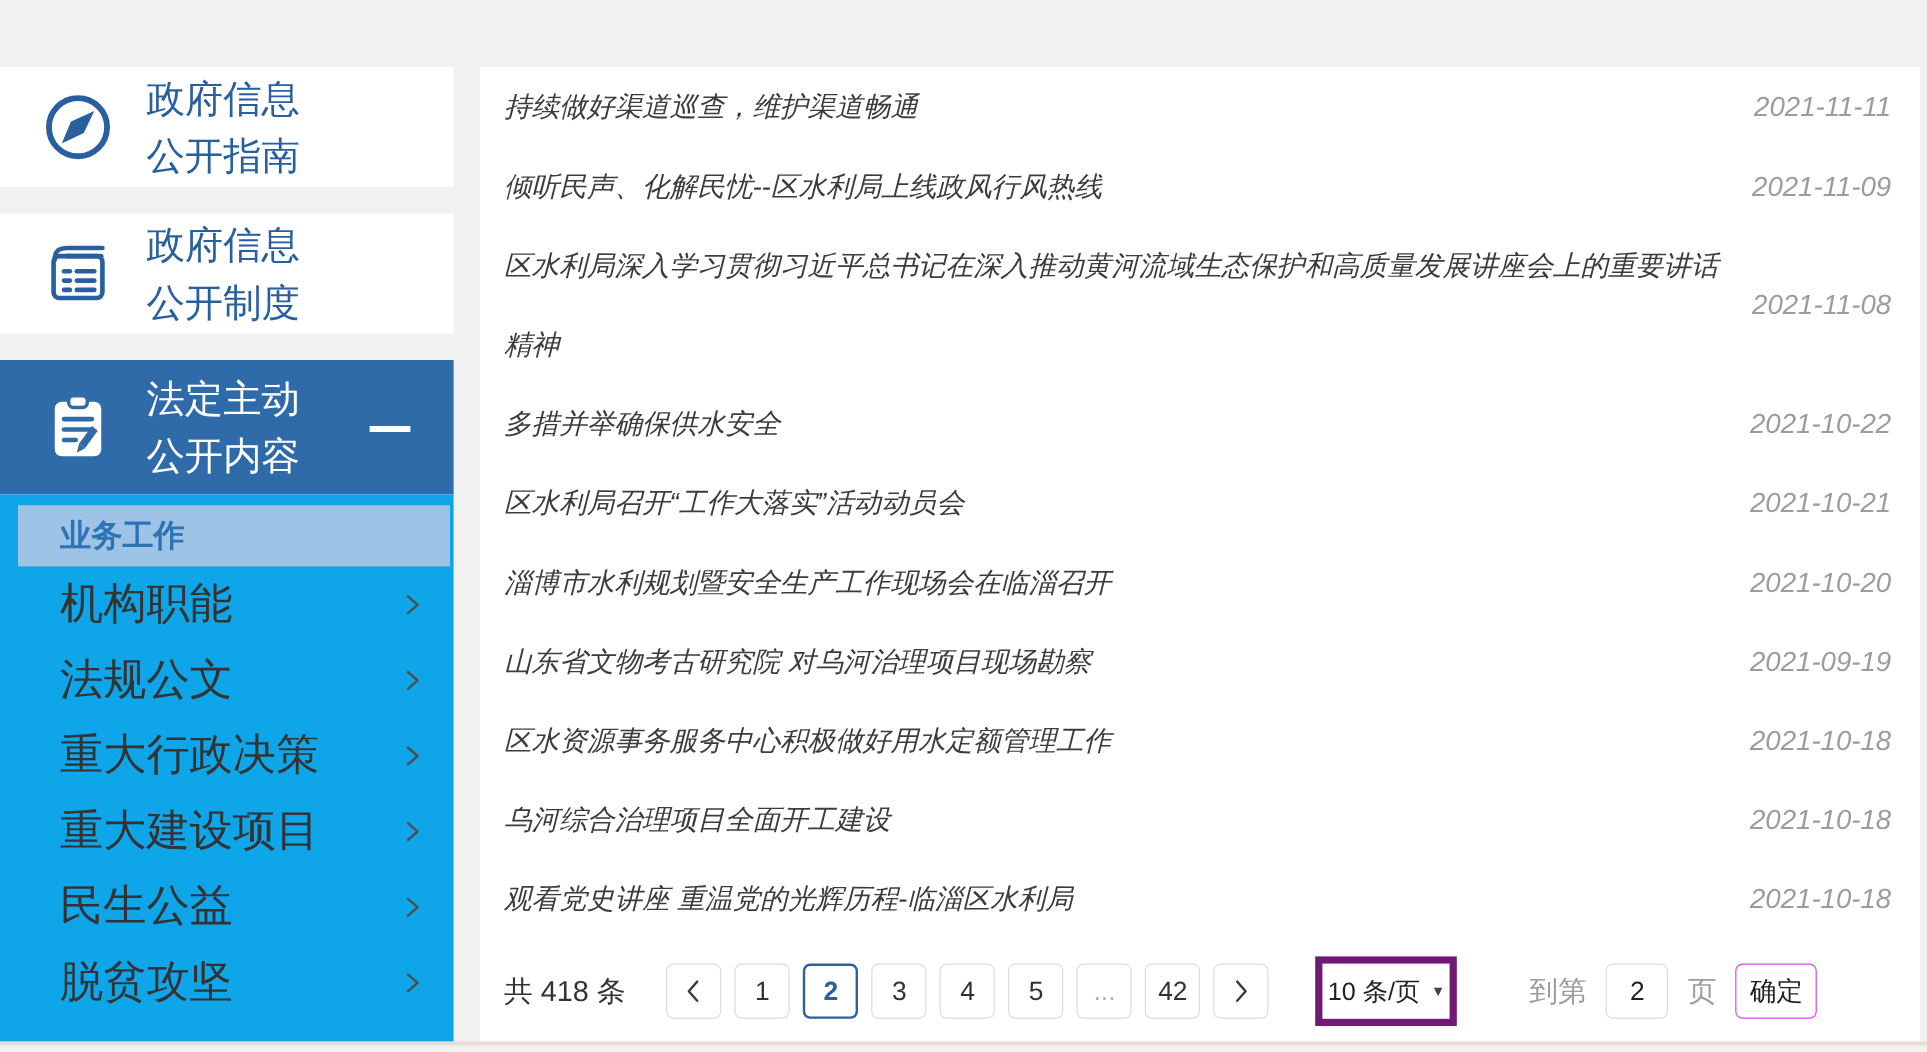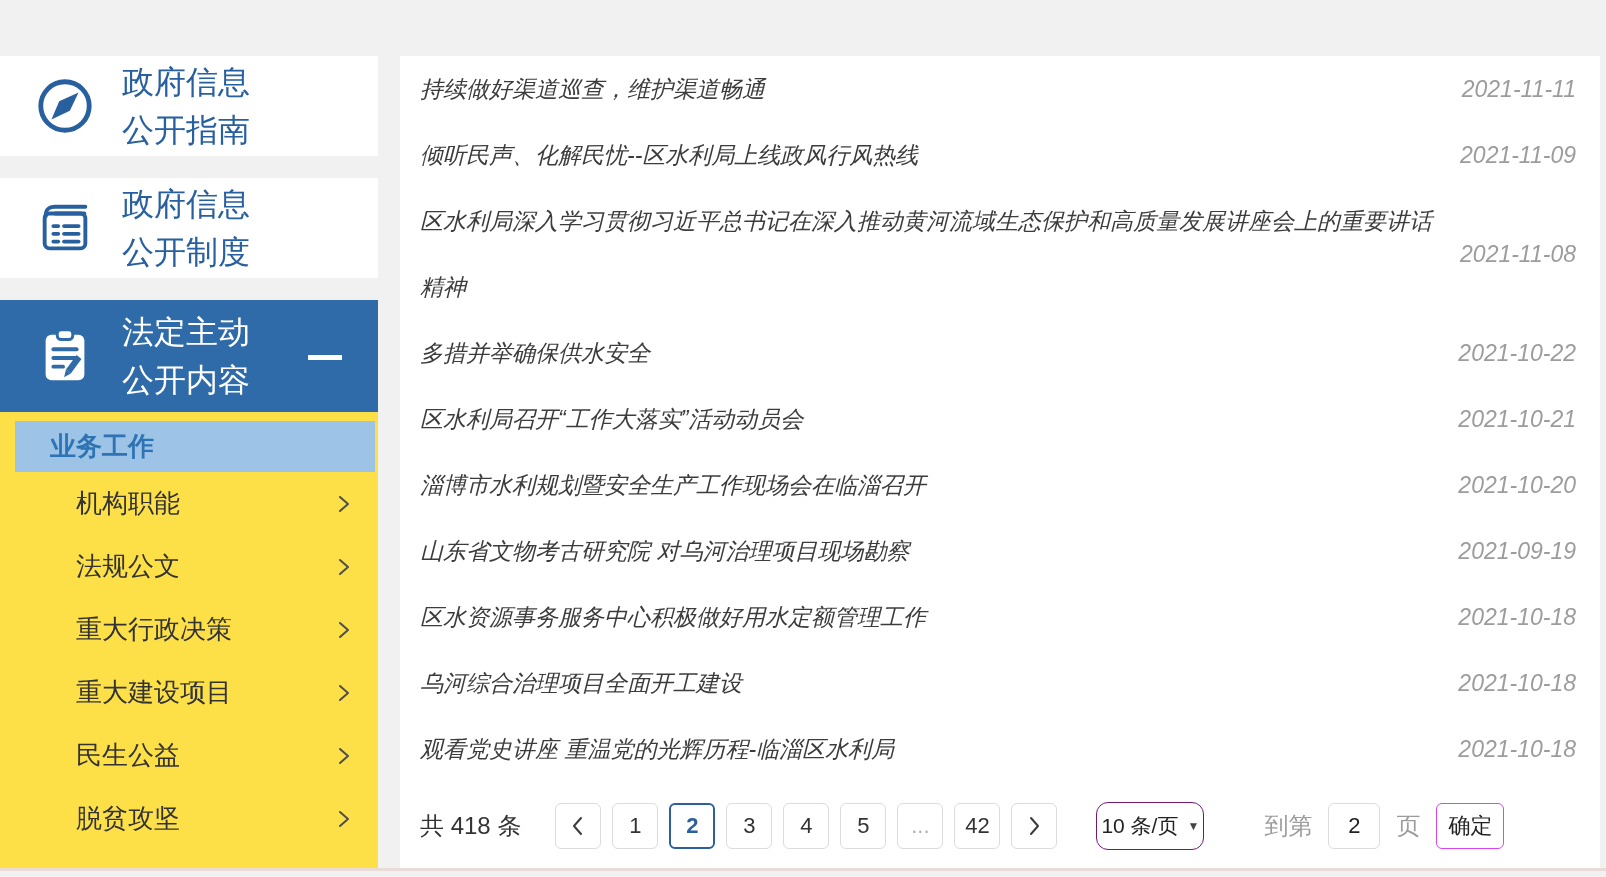--- a/index.html
+++ b/index.html
@@ -13,29 +13,29 @@
     position:absolute;left:0;width:378px;height:100px;background:#fff;
     display:flex;align-items:center;cursor:pointer;
   }
   #side-card-1{top:56px;}
   #side-card-2{top:178px;}
   #side-card-3{top:300px;height:112px;background:#2e6ba8;}
   .side-icon{margin-left:34px;width:62px;height:62px;flex:none;}
   .side-label{margin-left:26px;font-size:32px;line-height:48px;color:#28609f;}
   #side-card-3 .side-label{color:#fff;}
   .collapse-dash{position:absolute;right:36px;top:55px;width:34px;height:5px;background:#fff;}
-  .submenu{position:absolute;left:0;top:412px;width:378px;height:456px;background:#fde047;}
+  .submenu{position:absolute;left:0;top:412px;width:378px;height:456px;background:#0ea5e9;}
   .submenu-active{
     margin:9px 0 0 15px;width:360px;height:51px;background:#9dc3e6;
     display:flex;align-items:center;padding-left:35px;box-sizing:border-box;
     color:#2e74b5;font-weight:bold;font-size:26px;cursor:pointer;
   }
   .submenu-item{
     height:63px;display:flex;align-items:center;justify-content:space-between;
-    padding:0 26px 0 76px;font-size:26px;color:#333;cursor:pointer;
+    padding:0 26px 0 50px;font-size:36px;color:#333;cursor:pointer;
   }
   
   .main{position:absolute;left:400px;top:56px;width:1200px;height:812px;background:#fff;}
   #news-list{padding:0 24px 0 20px;font-style:italic;}
   .news-row{display:flex;}
   .news-title{flex:1;font-size:23px;color:#3c3c3c;line-height:66px;cursor:pointer;}
   .news-date{flex:none;margin-left:20px;font-size:23px;color:#9c9c9c;line-height:66px;align-self:center;}
   
   .pagination{
     position:absolute;left:0;bottom:0;width:100%;height:84px;
@@ -44,21 +44,21 @@
   .total{font-size:24px;color:#333;margin-right:34px;white-space:nowrap;}
   .pg-btn{
     width:46px;height:46px;margin-right:11px;border:1px solid #dcdcdc;border-radius:6px;
     background:#fff;font-size:22px;color:#333;display:flex;align-items:center;justify-content:center;
     font-family:inherit;cursor:pointer;padding:0;flex:none;
   }
   #page-buttons{display:flex;}
   .pg-num.active{border:2px solid #2b5f9e;color:#2b5f9e;font-weight:bold;}
   .pg-num.ellipsis{color:#b0b0b0;}
   .pg-size{
-    width:106px;height:46px;margin-left:28px;border:1px solid #701a75;border-radius:12px;background:#fff;
+    width:106px;height:46px;margin-left:28px;border:6px solid #701a75;border-radius:0;background:#fff;
     display:flex;align-items:center;justify-content:center;gap:9px;font-size:21px;color:#222;cursor:pointer;flex:none;
   }
   .caret{font-size:12px;color:#444;}
   .goto-label{font-size:24px;color:#9c9c9c;white-space:nowrap;}
   #goto-prefix{margin-left:60px;}
   .goto-input{
     width:52px;height:46px;margin:0 16px;border:1px solid #dcdcdc;border-radius:6px;background:#fff;
     text-align:center;font-size:22px;color:#222;box-sizing:border-box;font-family:inherit;
   }
   .confirm{

